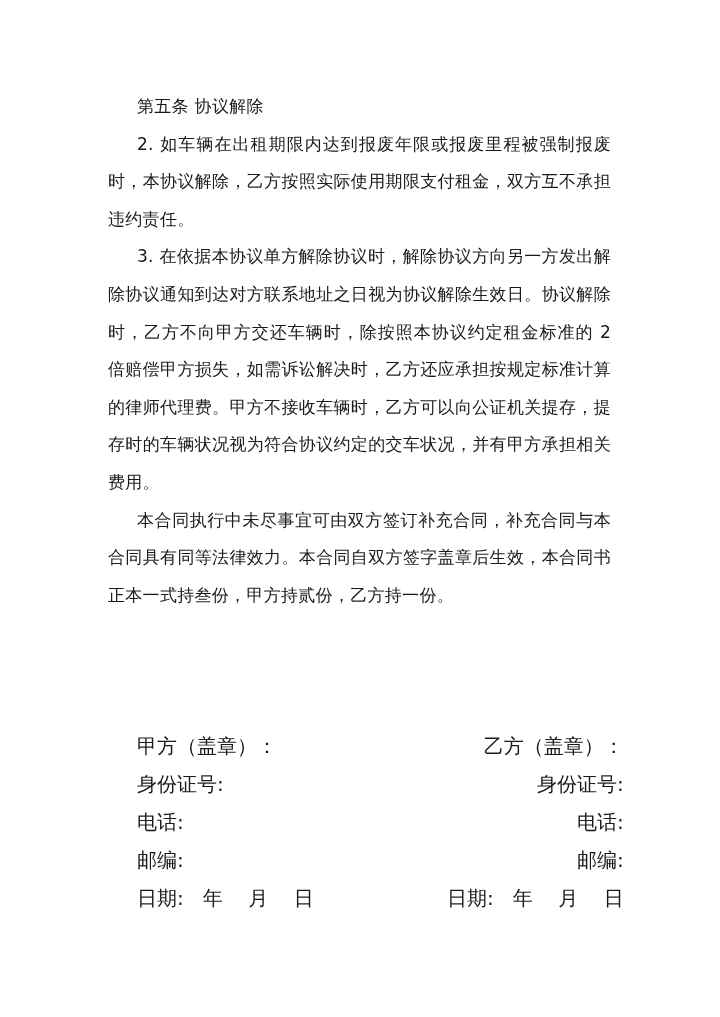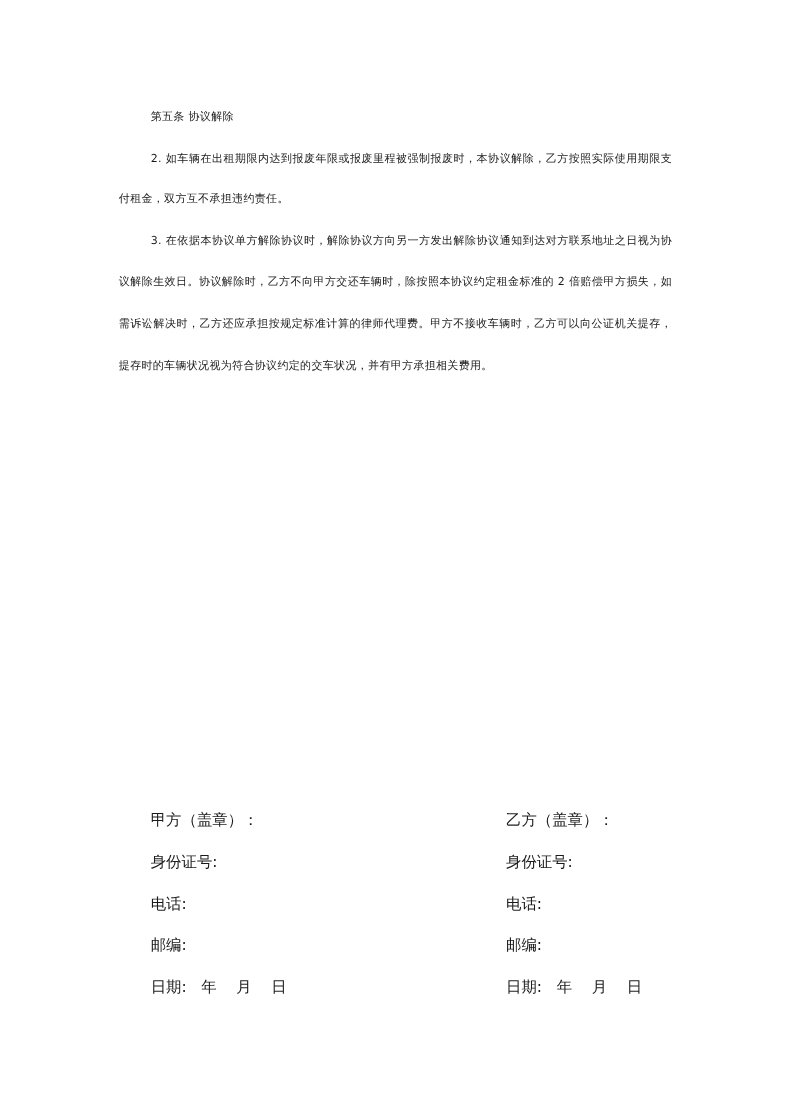--- a/index.html
+++ b/index.html
@@ -1,34 +1,35 @@
 <!DOCTYPE html>
 <html><head>
 <meta charset="utf-8">
 <style>
   html, body { margin: 0; padding: 0; background: #ffffff; }
   body { width: 720px; height: 1017px; position: relative; overflow: hidden;
          font-family: "DejaVu Sans", "Liberation Sans", sans-serif; color: #1a1a1a; }
   .page { position: absolute; left: 0; top: 0; width: 720px; height: 1017px; background: #fff; }
   .body-text { position: absolute; left: 108px; top: 88px; width: 503px; }
-  .para { font-size: 10px; line-height: 37.6px; margin: 0; text-align: justify;
+  .para { font-size: 17px; line-height: 37.6px; margin: 0; text-align: justify;
           text-indent: 29px; letter-spacing: 0.3px; word-break: break-all; }
-  .sig { position: absolute; top: 730px; font-size: 14px; }
+  .sig { position: absolute; top: 730px; font-size: 20px; }
   .sig-left { left: 137px; }
-  .sig-right { left: 460px; }
+  .sig-right { left: 447px; text-align: right; }
   .sig-line { height: 38px; line-height: 32px; white-space: pre; }
 </style>
 </head>
 <body>
 
 <div class="page">
   <div class="body-text">
     <p class="para">第五条  协议解除</p>
     <p class="para">2. 如车辆在出租期限内达到报废年限或报废里程被强制报废时，本协议解除，乙方按照实际使用期限支付租金，双方互不承担违约责任。</p>
     <p class="para">3. 在依据本协议单方解除协议时，解除协议方向另一方发出解除协议通知到达对方联系地址之日视为协议解除生效日。协议解除时，乙方不向甲方交还车辆时，除按照本协议约定租金标准的 2 倍赔偿甲方损失，如需诉讼解决时，乙方还应承担按规定标准计算的律师代理费。甲方不接收车辆时，乙方可以向公证机关提存，提存时的车辆状况视为符合协议约定的交车状况，并有甲方承担相关费用。</p>
+    <p class="para">本合同执行中未尽事宜可由双方签订补充合同，补充合同与本合同具有同等法律效力。本合同自双方签字盖章后生效，本合同书正本一式持叁份，甲方持贰份，乙方持一份。</p>
   </div>
 
   <div class="sig sig-left">
     <div class="sig-line">甲方（盖章）：</div>
     <div class="sig-line">身份证号:</div>
     <div class="sig-line">电话:</div>
     <div class="sig-line">邮编:</div>
     <div class="sig-line">日期:   年    月    日</div>
   </div>
 

